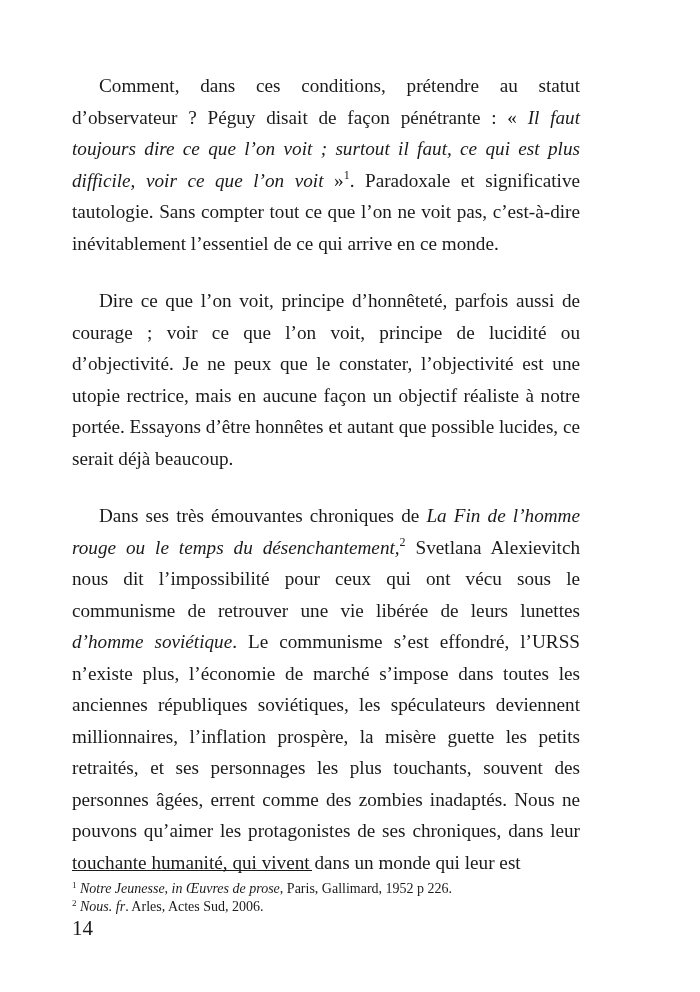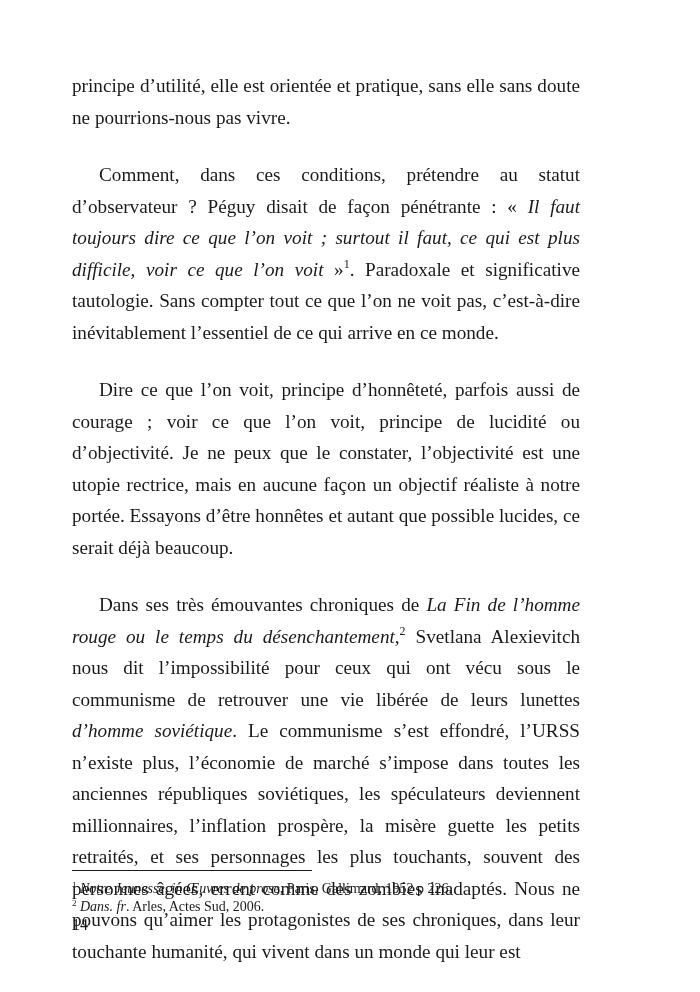--- a/index.html
+++ b/index.html
@@ -6,28 +6,27 @@
   body { width:700px; height:992px; position:relative; overflow:hidden; font-family:"Liberation Serif", serif; color:#1a1a1a; }
   .page { position:absolute; left:72px; top:70px; width:508px; }
   p.para { margin:0 0 26px 0; font-size:19.2px; line-height:31.5px; text-align:justify; text-indent:27px; }
   p.para.first { text-indent:0; }
   sup { font-size:12px; vertical-align: 8px; line-height:0; }
   .rule { position:absolute; left:72px; top:870px; width:240px; height:0; border-top:1.5px solid #1a1a1a; }
   .fn { position:absolute; left:72px; font-size:14px; line-height:18px; }
   .fn sup { font-size:9px; vertical-align:5px; }
   .fn1 { top:880px; }
   .fn2 { top:898px; }
-  .pagenum { position:absolute; left:72px; top:916px; font-size:16px; }
+  .pagenum { position:absolute; left:72px; top:916px; font-size:21px; }
 </style>
 </head>
 <body>
 
 <div class="page">
-  <p class="para first"><span>principe d’utilité, elle est orientée et pratique, sans elle sans doute ne pourrions-nous pas vivre.</span></p>
   <p class="para"><span>Comment, dans ces conditions, prétendre au statut d’observateur ? Péguy disait de façon pénétrante : « </span><i>Il faut toujours dire ce que l’on voit ; surtout il faut, ce qui est plus difficile, voir ce que l’on voit</i><span> »</span><sup>1</sup><span>. Paradoxale et significative tautologie. Sans compter tout ce que l’on ne voit pas, c’est-à-dire inévitablement l’essentiel de ce qui arrive en ce monde.</span></p>
   <p class="para"><span>Dire ce que l’on voit, principe d’honnêteté, parfois aussi de courage ; voir ce que l’on voit, principe de lucidité ou d’objectivité. Je ne peux que le constater, l’objectivité est une utopie rectrice, mais en aucune façon un objectif réaliste à notre portée. Essayons d’être honnêtes et autant que possible lucides, ce serait déjà beaucoup.</span></p>
   <p class="para"><span>Dans ses très émouvantes chroniques de </span><i>La Fin de l’homme rouge ou le temps du désenchantement,</i><sup>2</sup><span> Svetlana Alexievitch nous dit l’impossibilité pour ceux qui ont vécu sous le communisme de retrouver une vie libérée de leurs lunettes </span><i>d’homme soviétique</i><span>. Le communisme s’est effondré, l’URSS n’existe plus, l’économie de marché s’impose dans toutes les anciennes républiques soviétiques, les spéculateurs deviennent millionnaires, l’inflation prospère, la misère guette les petits retraités, et ses personnages les plus touchants, souvent des personnes âgées, errent comme des zombies inadaptés. Nous ne pouvons qu’aimer les protagonistes de ses chroniques, dans leur touchante humanité, qui vivent dans un monde qui leur est</span></p>
 </div>
 
 <div class="rule"></div>
 <div class="fn fn1"><sup>1</sup> <span><i>Notre Jeunesse, in Œuvres de prose</i><span>, Paris, Gallimard, 1952 p 226.</span></span></div>
-<div class="fn fn2"><sup>2</sup> <span><i>Dans. fr</i><span>. Arles, Actes Sud, 2006.</span></span></div>
+<div class="fn fn2"><sup>2</sup> <span><i>Nous. fr</i><span>. Arles, Actes Sud, 2006.</span></span></div>
 <div class="pagenum">14</div>
 
 </body></html>

